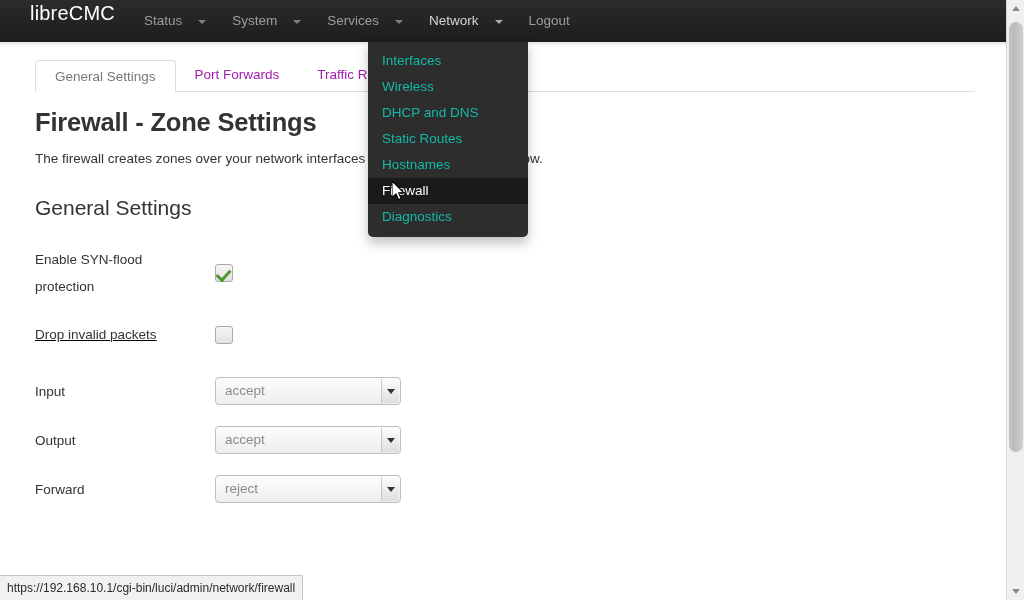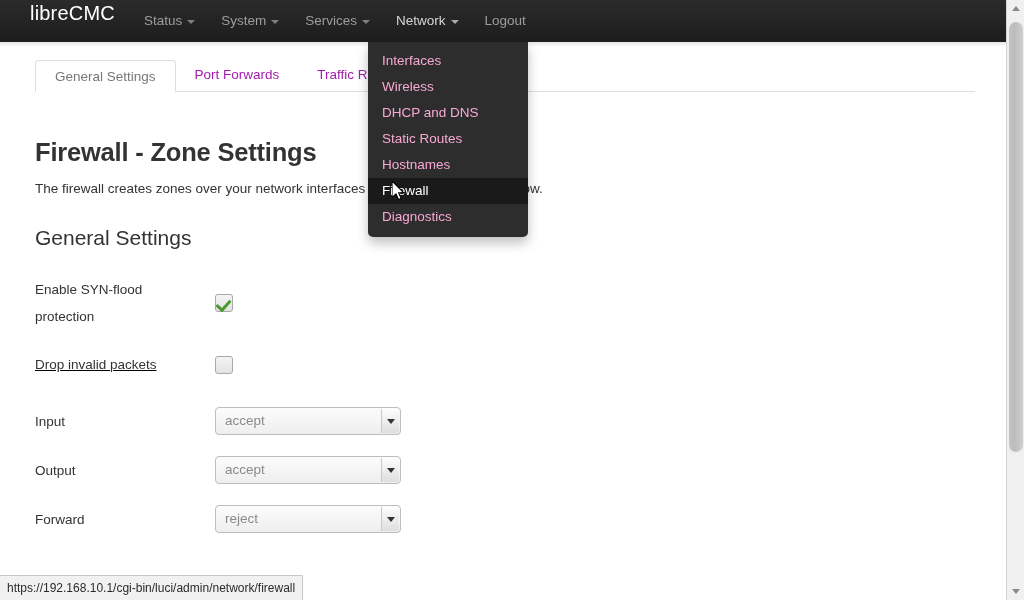--- a/index.html
+++ b/index.html
@@ -57,21 +57,21 @@
   }
   .navlinks { display: flex; align-items: stretch; height: 42px; }
   .navlink {
     color: #9d9d9d;
     font-size: 13.5px;
     line-height: 42px;
     padding: 0 13px;
     white-space: nowrap;
     display: flex;
     align-items: center;
-    gap: 5px;
+    gap: 16px;
   }
   .navlink.open { color: #d5d5d5; }
   .caret {
     display: inline-block;
     width: 0; height: 0;
     border-left: 4px solid transparent;
     border-right: 4px solid transparent;
     border-top: 4px solid currentColor;
     opacity: .75;
     position: relative;
@@ -85,21 +85,21 @@
     top: 42px;
     width: 160px;
     background: #2d2d2d;
     border-bottom-left-radius: 5px;
     border-bottom-right-radius: 5px;
     padding: 6px 0 7px 0;
     box-shadow: 0 6px 12px rgba(0,0,0,0.25);
     z-index: 50;
   }
   .menu-item {
-    color: #f9a8d4;
+    color: #14b8a6;
     font-size: 13.5px;
     line-height: 26px;
     height: 26px;
     padding: 0 12px 0 14px;
     white-space: nowrap;
   }
   .menu-item.active {
     background: #1a1a1a;
     color: #ffffff;
   }
@@ -134,21 +134,20 @@
 
   
   #content { position: absolute; left: 35px; top: 108px; width: 940px; }
 
   h1.page-title {
     font-size: 25.5px;
     font-weight: bold;
     color: #333333;
     letter-spacing: -0.2px;
     margin-bottom: 12px;
-    margin-top: 30px;
   }
   p.page-desc {
     font-size: 13.5px;
     color: #333333;
     line-height: 19px;
     margin-bottom: 28px;
   }
   h2.section-title {
     font-size: 21px;
     font-weight: normal;

